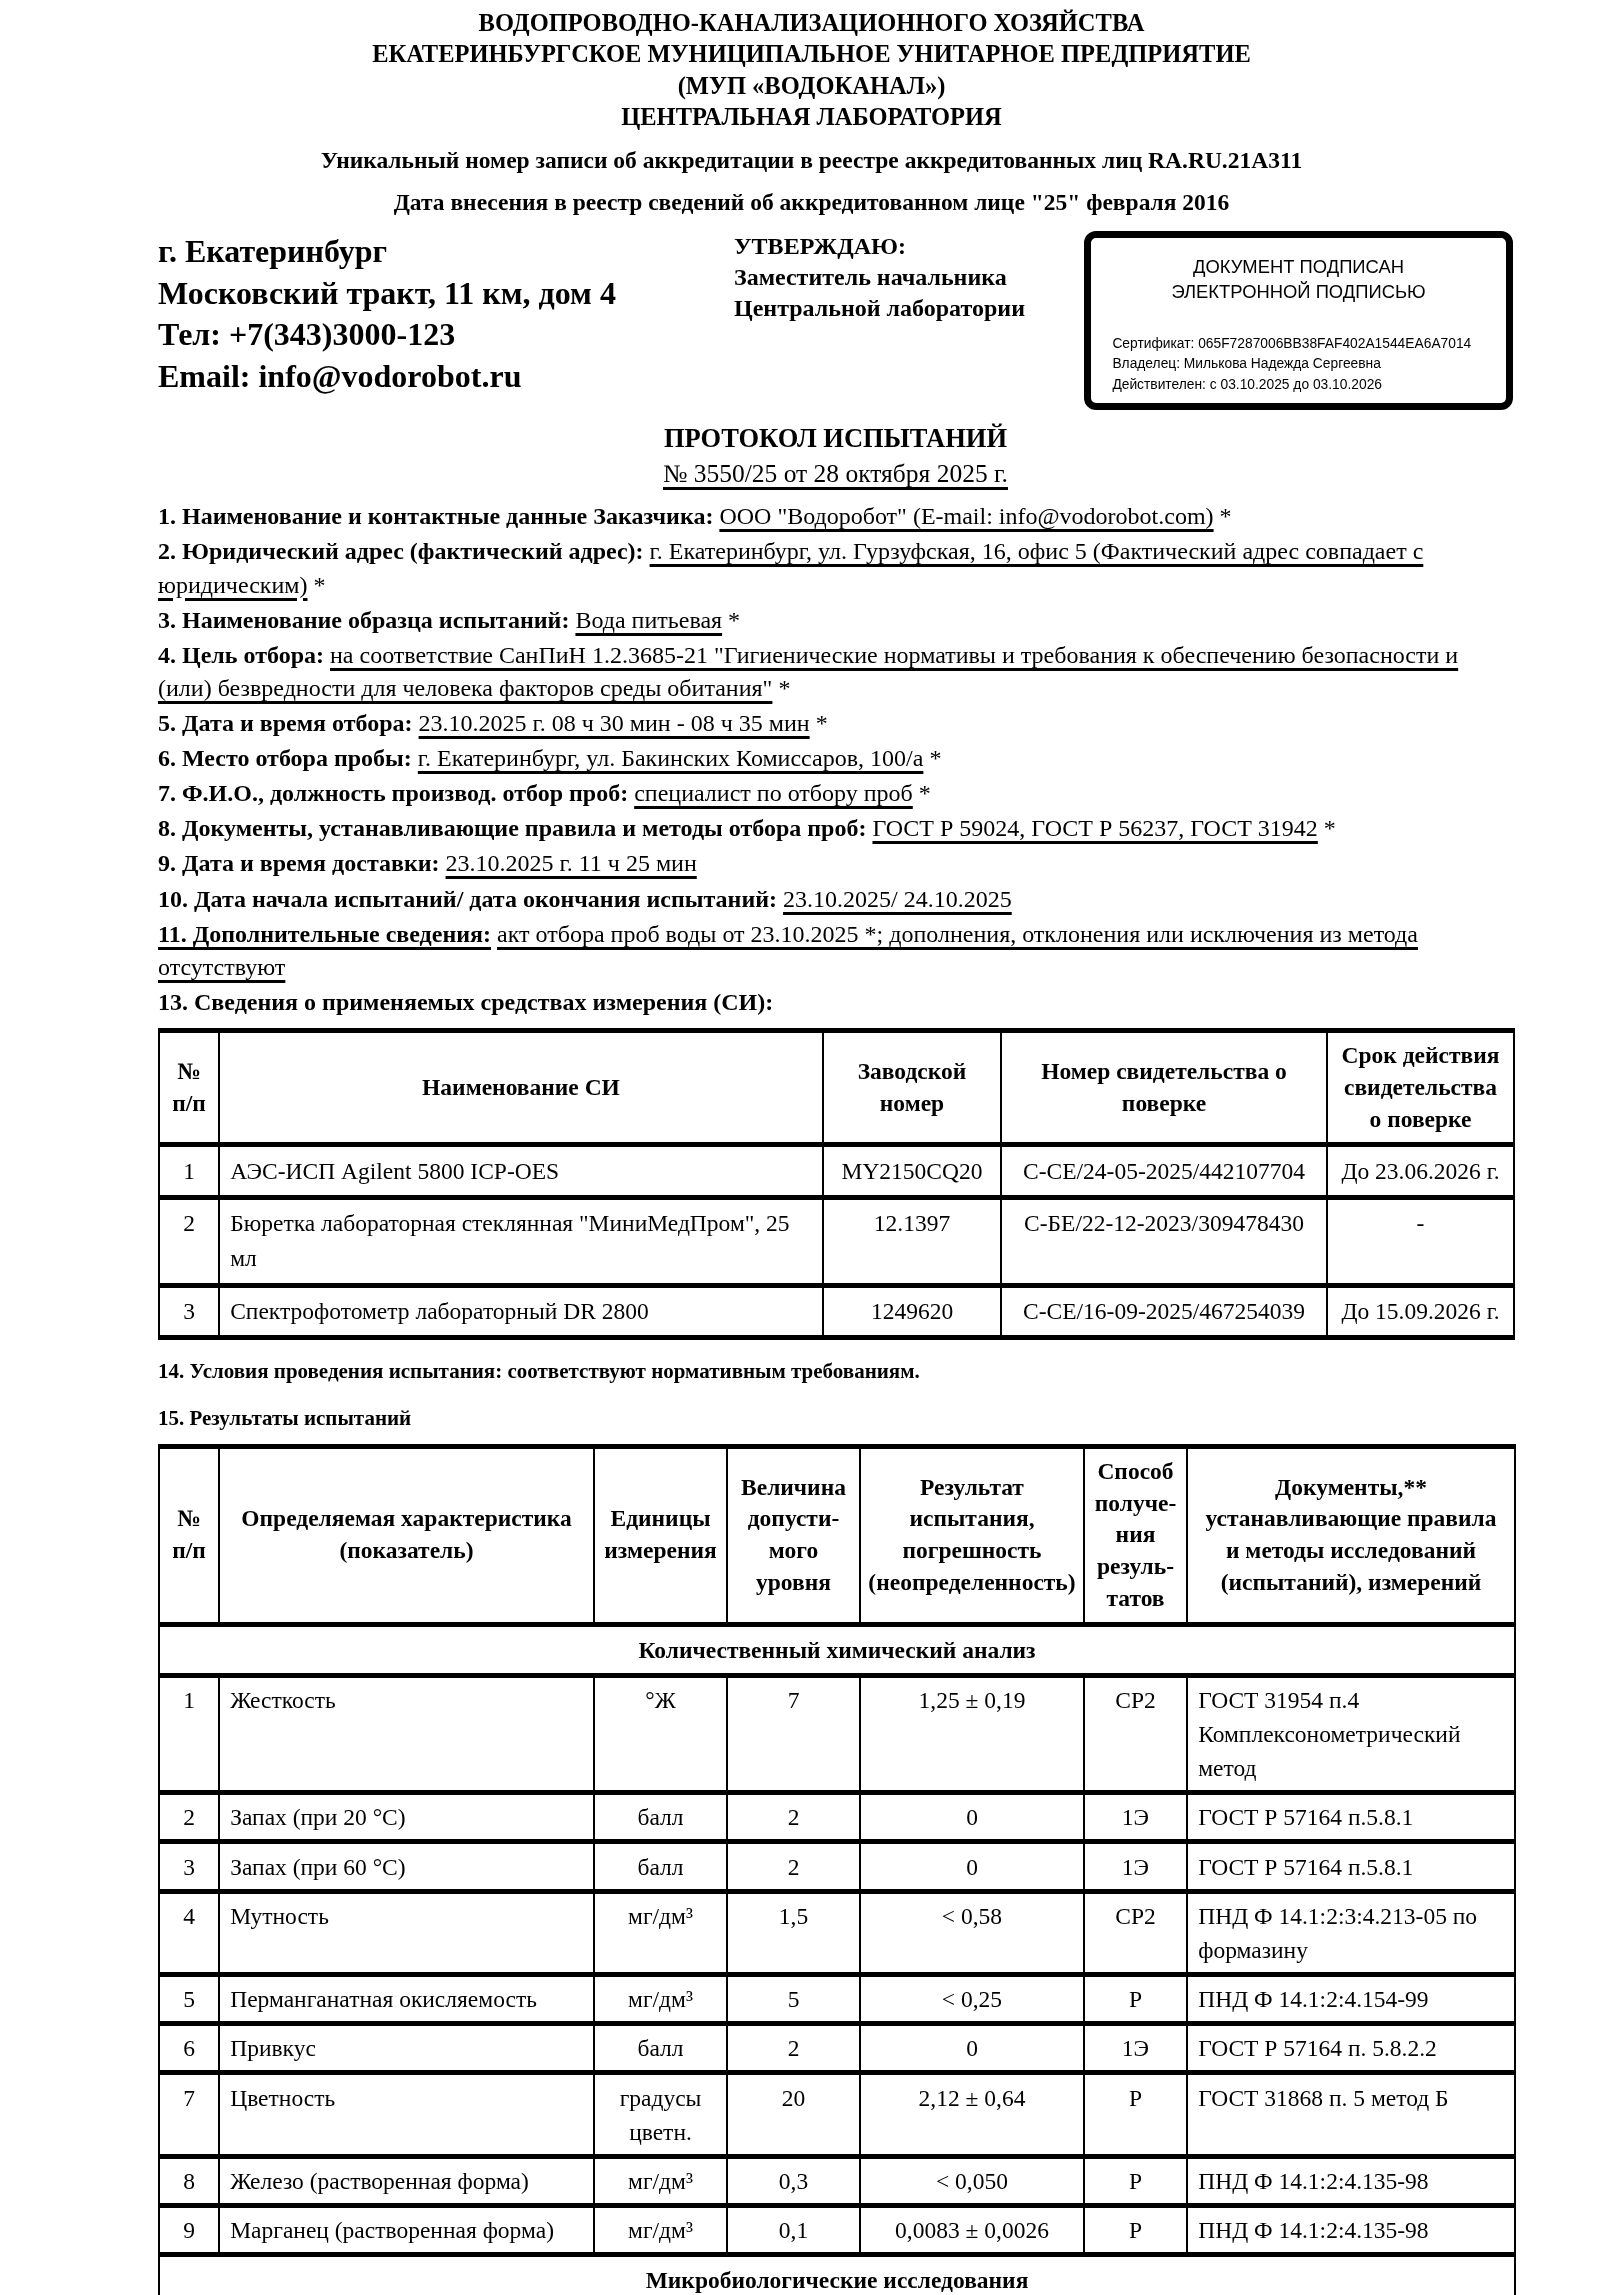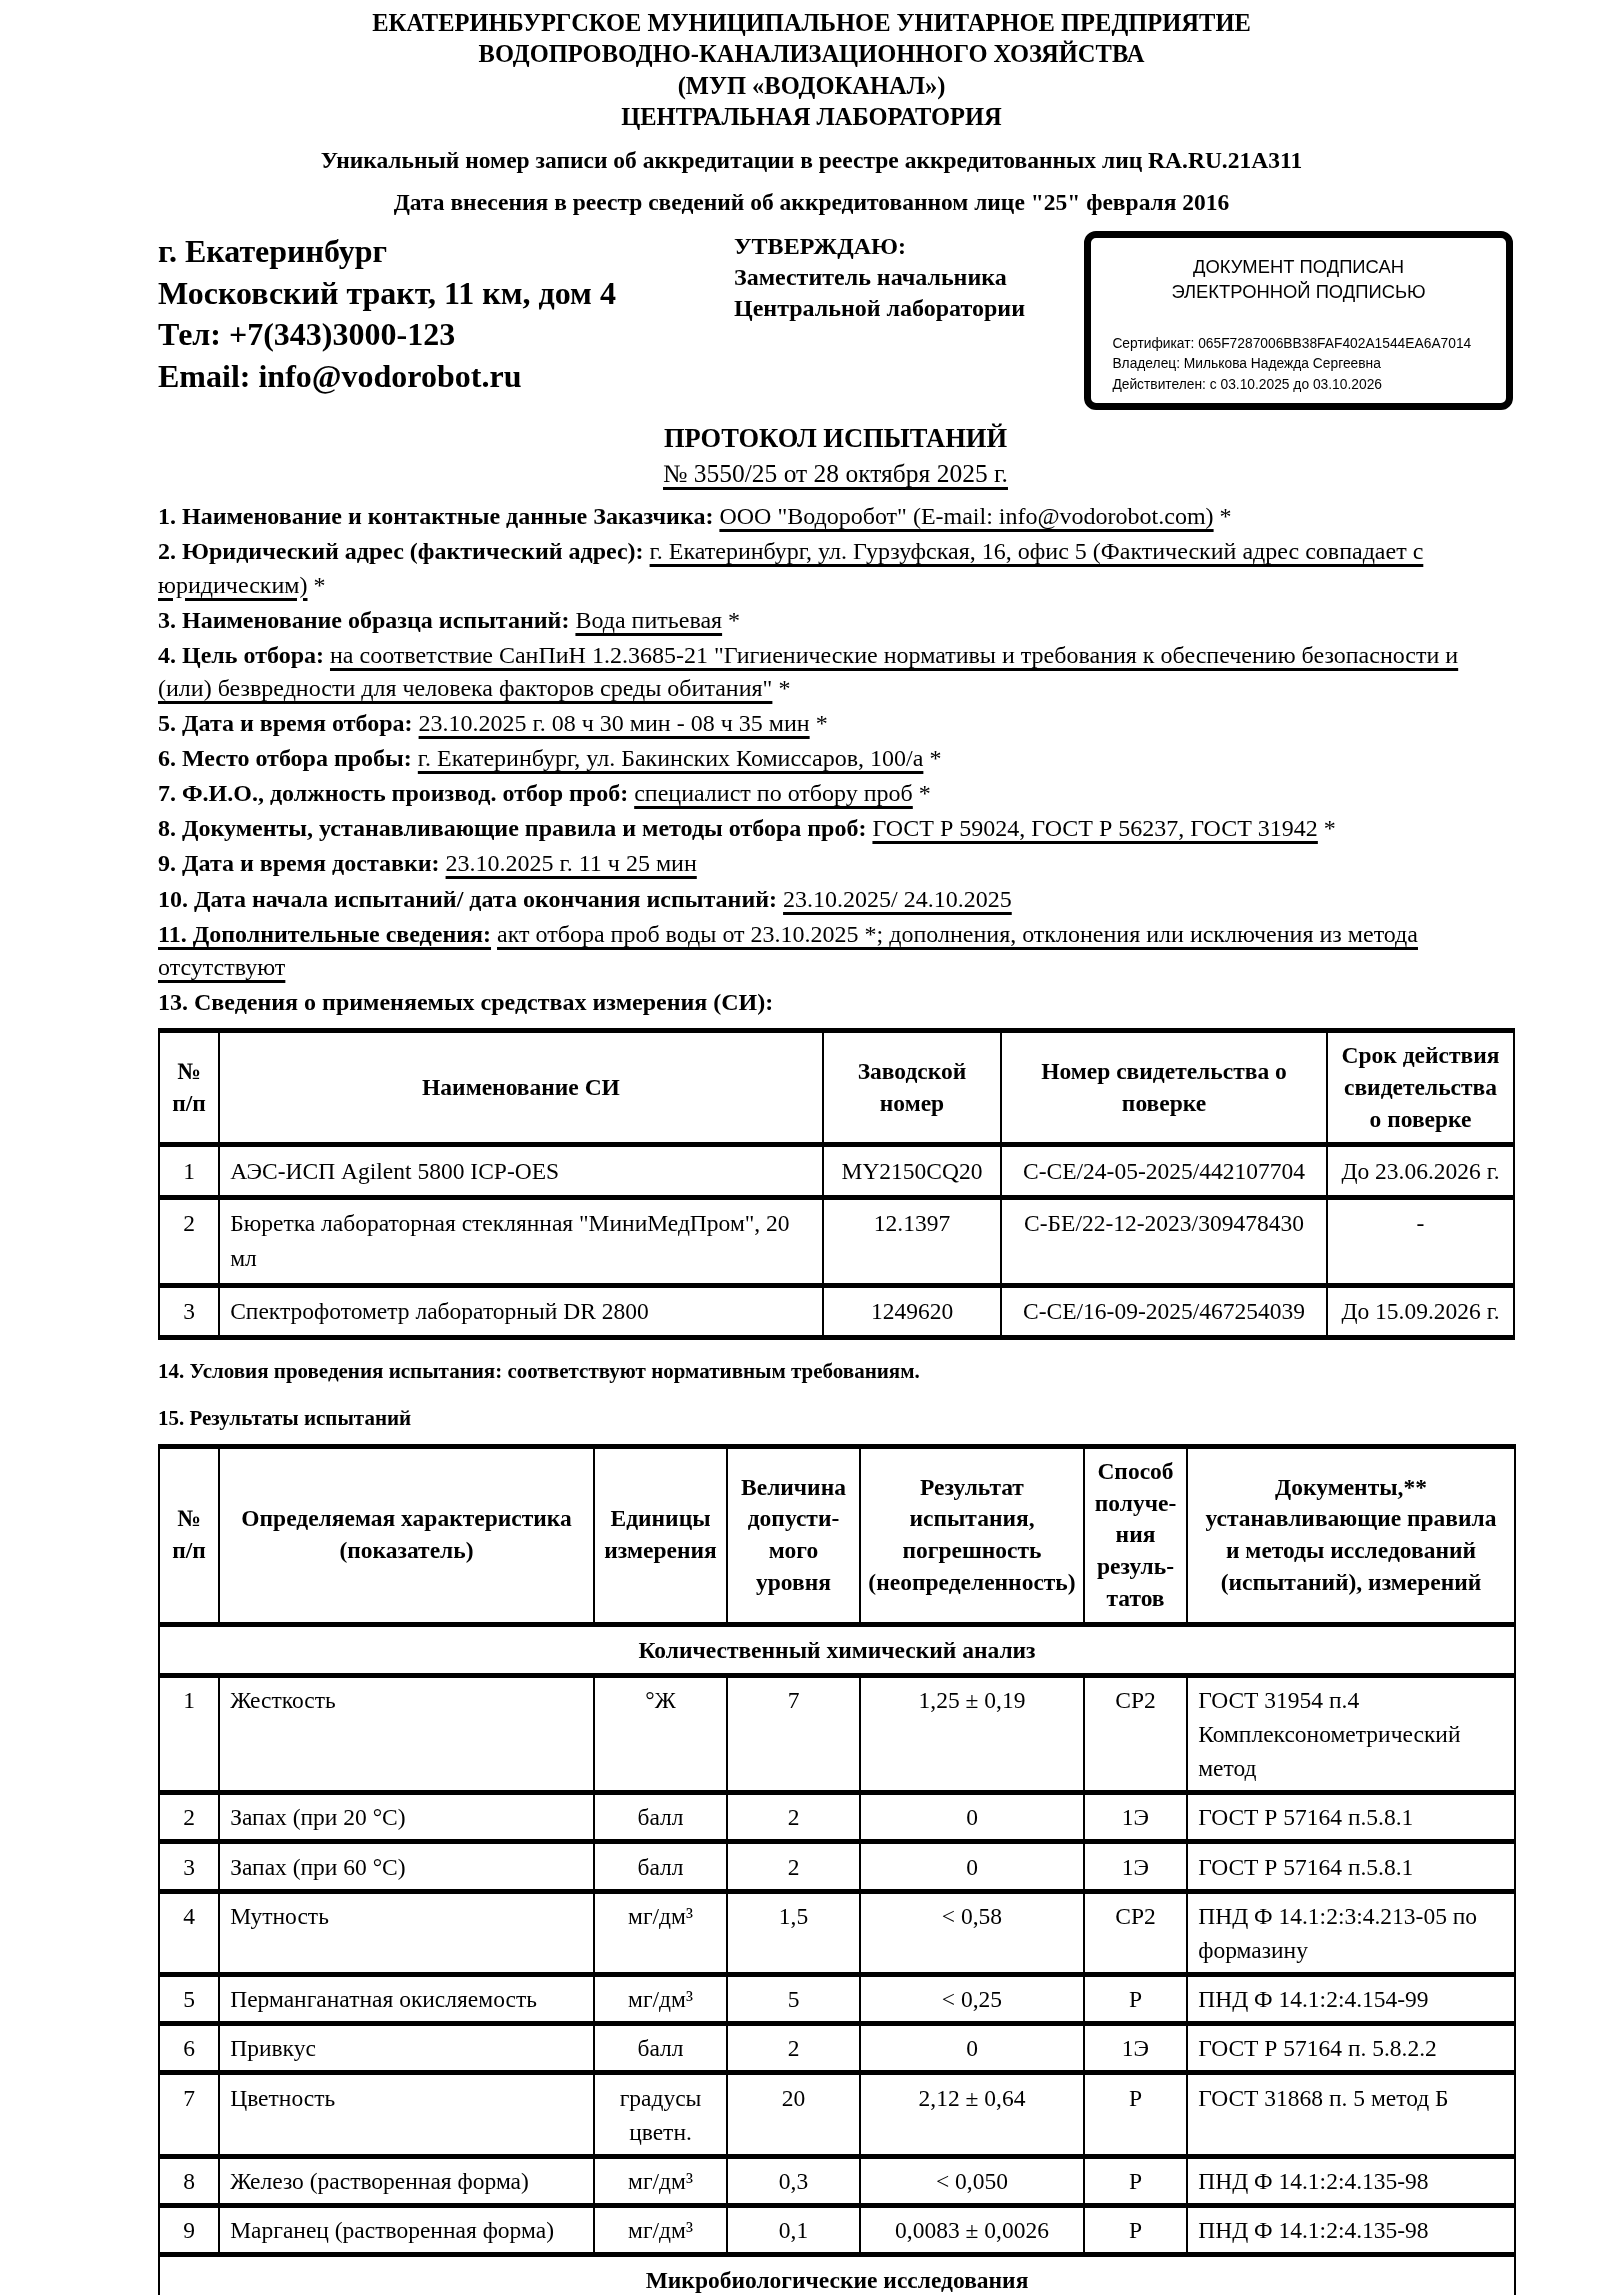--- a/index.html
+++ b/index.html
@@ -57,22 +57,22 @@
     text-align:center;font-weight:bold;padding:6.1px 5.1px;vertical-align:middle;
   }
   .after-table{margin-top:17.3px;font-size:21px;line-height:1.38;}
   .res{margin-top:11.2px;}
 </style>
 </head>
 <body>
 
 <div class="page">
 
+  <div class="center head-line">ВОДОПРОВОДНО-КАНАЛИЗАЦИОННОГО ХОЗЯЙСТВА</div>
   <div class="center head-line">ЕКАТЕРИНБУРГСКОЕ МУНИЦИПАЛЬНОЕ УНИТАРНОЕ ПРЕДПРИЯТИЕ</div>
-  <div class="center head-line">ВОДОПРОВОДНО-КАНАЛИЗАЦИОННОГО ХОЗЯЙСТВА</div>
   <div class="center head-line">(МУП «ВОДОКАНАЛ»)</div>
   <div class="center head-line">ЦЕНТРАЛЬНАЯ ЛАБОРАТОРИЯ</div>
   <div class="center head-sub">Уникальный номер записи об аккредитации в реестре аккредитованных лиц RA.RU.21А311</div>
   <div class="center head-sub">Дата внесения в реестр сведений об аккредитованном лице  "25" февраля 2016</div>
 
   <div class="body-col">
     <div class="cols">
       <div class="contacts">
         <div>г. Екатеринбург</div>
         <div>Московский тракт, 11 км, дом 4</div>
@@ -140,21 +140,21 @@
       <tbody>
           <tr>
             <td class="c">1</td>
             <td class="l">АЭС-ИСП Agilent 5800 ICP-OES</td>
             <td class="c">MY2150CQ20</td>
             <td class="c">С-СЕ/24-05-2025/442107704</td>
             <td class="c">До 23.06.2026 г.</td>
           </tr>
           <tr>
             <td class="c">2</td>
-            <td class="l">Бюретка лабораторная стеклянная "МиниМедПром", 20 мл</td>
+            <td class="l">Бюретка лабораторная стеклянная "МиниМедПром", 25 мл</td>
             <td class="c">12.1397</td>
             <td class="c">С-БЕ/22-12-2023/309478430</td>
             <td class="c">-</td>
           </tr>
           <tr>
             <td class="c">3</td>
             <td class="l">Спектрофотометр лабораторный DR 2800</td>
             <td class="c">1249620</td>
             <td class="c">С-СЕ/16-09-2025/467254039</td>
             <td class="c">До 15.09.2026 г.</td>

